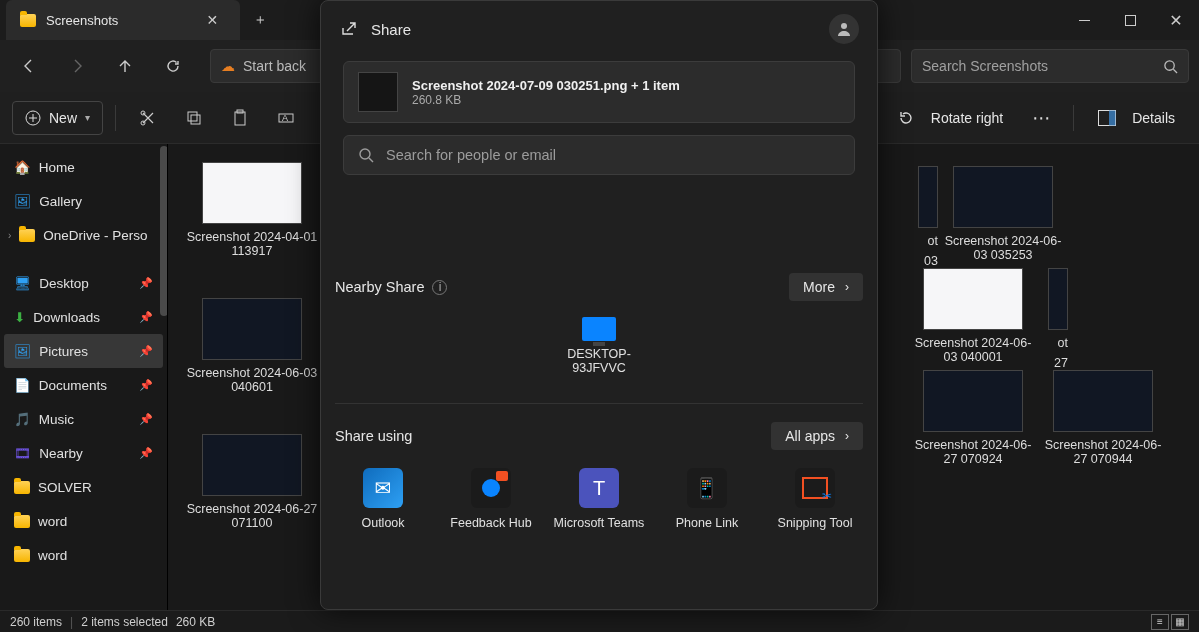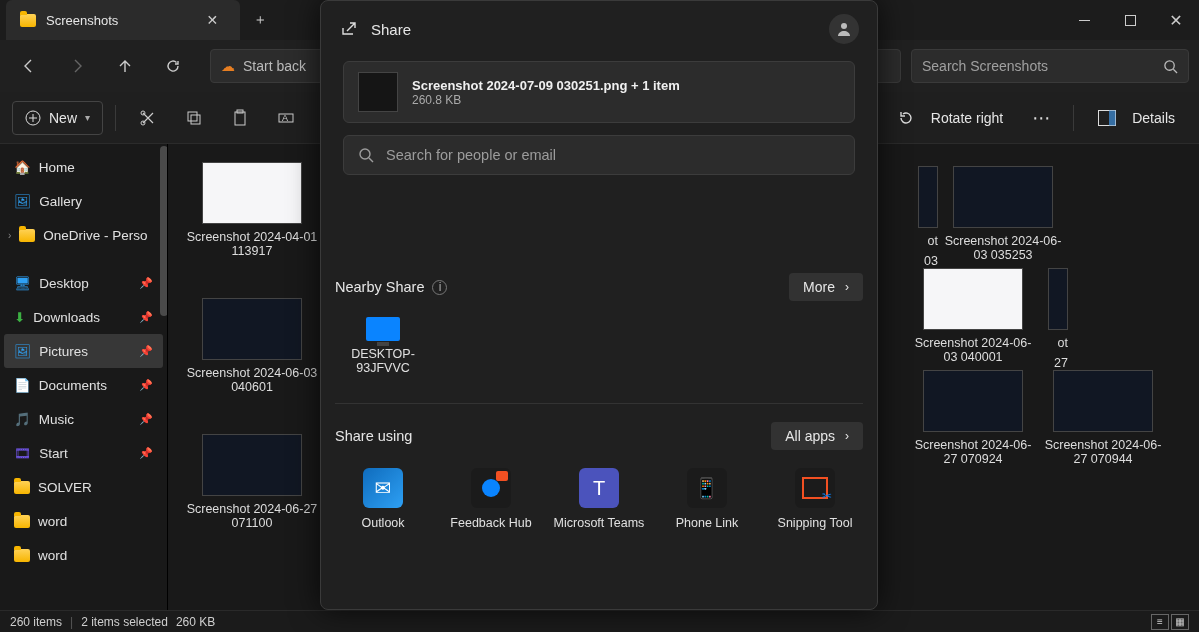--- a/index.html
+++ b/index.html
@@ -70,21 +70,21 @@
   .share-card .name { font-size:13px; font-weight:600; color:#f0f0f0; }
   .share-card .size { font-size:12px; color:#aaa; }
   .share-search { margin:0 22px 18px; height:40px; background:#2c2c2c; border:1px solid #3c3c3c; border-radius:6px; display:flex; align-items:center; padding:0 14px; gap:12px; color:#9c9c9c; font-size:14.5px; }
   .share-search input { flex:1; background:transparent; border:none; color:#ddd; font-size:14.5px; }
   .share-search input::placeholder { color:#9c9c9c; }
 
   .share-section { margin:80px 14px 0; }
   .sec-head { display:flex; align-items:center; gap:8px; font-size:14.5px; color:#e6e6e6; }
   .sec-head .info { font-size:12px; border:1px solid #777; border-radius:50%; width:15px; height:15px; display:flex; align-items:center; justify-content:center; color:#aaa; }
   .sec-head .chip { margin-left:auto; background:#323232; padding:6px 14px; border-radius:4px; display:flex; align-items:center; gap:10px; font-size:14px; }
-  .nearby-list { margin-top:16px; display:flex; gap:26px; }
+  .nearby-list { margin-top:16px; display:flex; gap:26px;justify-content:center; }
   .device { width:96px; display:flex; flex-direction:column; align-items:center; text-align:center; gap:6px; font-size:12.5px; color:#e0e0e0; }
   .monitor-icon { width:34px; height:24px; background:#0a84ff; border-radius:2px; position:relative; }
   .monitor-icon::after { content:''; position:absolute; bottom:-5px; left:50%; transform:translateX(-50%); width:12px; height:4px; background:#444; }
 
   .share-section.second { margin-top:28px; border-top:1px solid #333; padding-top:18px; }
   .app-list { margin-top:18px; display:flex; gap:12px; }
   .app { width:100px; display:flex; flex-direction:column; align-items:center; gap:8px; text-align:center; font-size:12.5px; color:#e0e0e0; }
   .app-icon { width:40px; height:40px; border-radius:6px; display:flex; align-items:center; justify-content:center; font-size:20px; color:#fff; }
   .app-icon.outlook { background:linear-gradient(135deg,#0f6cbd,#2ea0f4); }
   .app-icon.feedback { background:#1b1b1b; }
@@ -261,21 +261,21 @@
         <span>Documents</span>
         <span class="pin">📌</span>
       </div>
       <div class="sb-item">
         <span style="color:#e74c8b;">🎵</span>
         <span>Music</span>
         <span class="pin">📌</span>
       </div>
       <div class="sb-item">
         <span style="color:#7b5cff;">🎞</span>
-        <span>Start</span>
+        <span>Nearby</span>
         <span class="pin">📌</span>
       </div>
       <div class="sb-item">
         <span class="folder-ico"></span>
         <span>SOLVER</span>
       </div>
       <div class="sb-item">
         <span class="folder-ico"></span>
         <span>word</span>
       </div>

